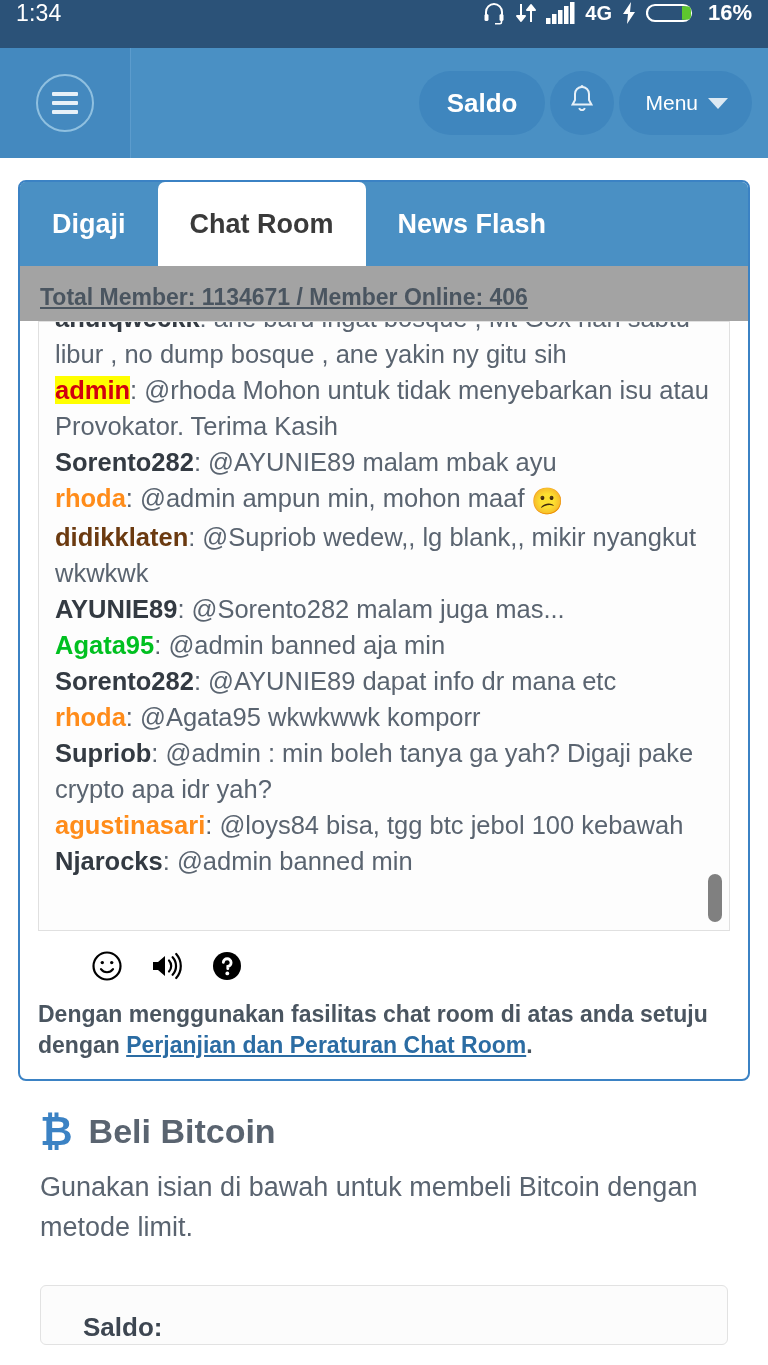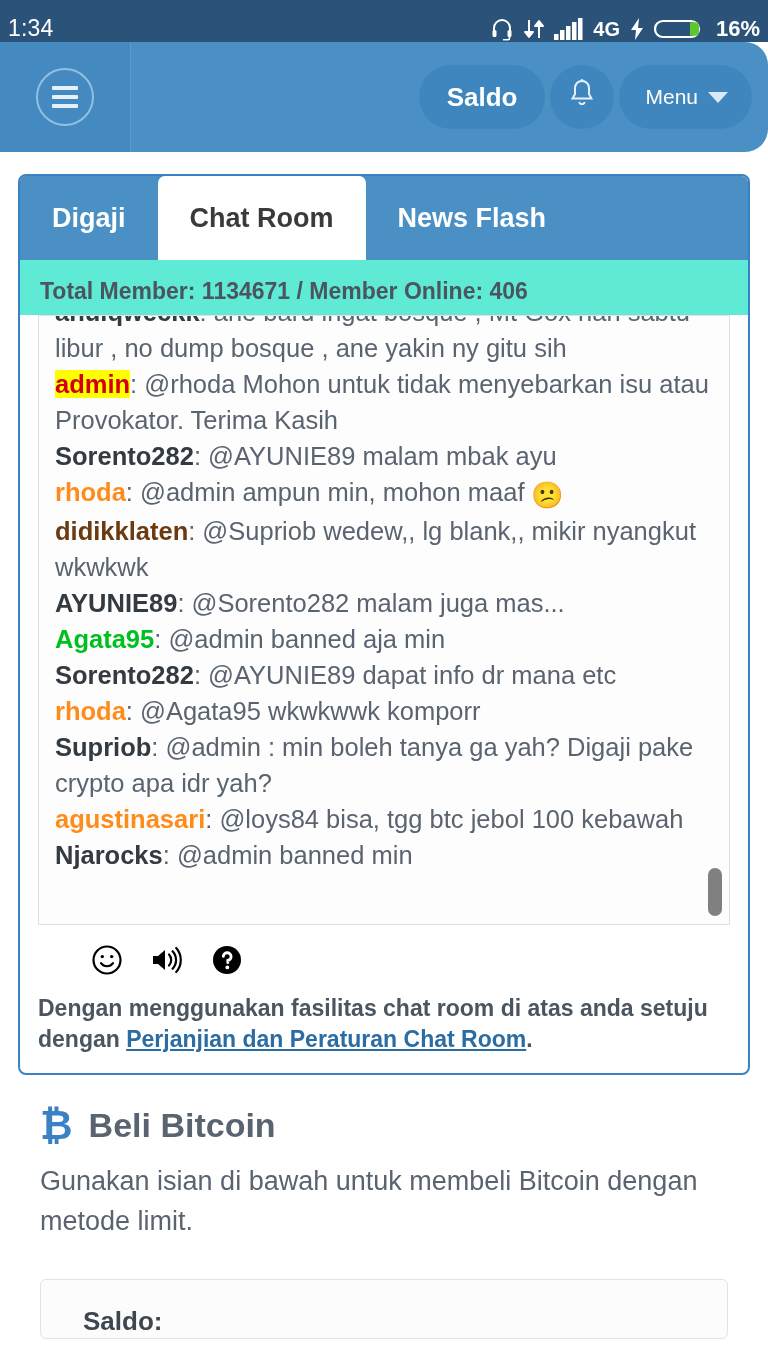--- a/index.html
+++ b/index.html
@@ -5,38 +5,38 @@
   * { margin:0; padding:0; box-sizing:border-box; }
   html, body {
     width:768px; height:1365px;
     font-family:"Liberation Sans", sans-serif;
     background:#ffffff;
     overflow:hidden;
   }
 
   
   #statusbar {
-    height:42px; width:100%;
+    height:48px; width:100%;
     background:#2b5278;
-    display:flex; align-items:flex-end;
-    padding:0 8px;
+    display:flex; align-items:flex-start;
+    padding:0 16px;
     color:#ffffff;
   }
   #statusbar .clock { font-size:23px; font-weight:400; letter-spacing:.2px; }
   #statusbar .right { margin-left:auto; display:flex; align-items:center; gap:9px; }
   #statusbar .sb-ico { display:flex; align-items:center; }
   #statusbar .pct { font-size:22px; font-weight:700; margin-left:3px; }
   .net-label { font-size:20px; font-weight:700; }
 
   
   #appheader {
     position:relative;
     height:110px; width:100%;
     background:#4a90c4;
-    display:flex; align-items:center;border-radius:23px;
+    display:flex; align-items:center;
   }
   #hamburger-zone {
     width:131px; height:100%;
     background:#4489bf;
     display:flex; align-items:center; justify-content:center;
     border-right:1px solid #5c9ccd;
   }
   #hamburger-btn {
     width:58px; height:58px; border-radius:50%;
     border:2px solid #8fc0e0;
@@ -94,21 +94,22 @@
     color:#3a3a3a;
     border-top-left-radius:7px; border-top-right-radius:7px;
     height:84px;
     margin-top:12px;
   }
 
   #member-line {
     padding:18px 20px 10px 20px;
     font-size:23px; font-weight:700;
     color:#4a5560;
-    background:#5eead4;
+    background:#a3a3a3;
+    text-decoration:underline;
   }
 
   
   #chatlog {
     position:relative;
     margin:0 18px;
     border:1px solid #e0e0e0;
     background:#fdfdfd;
     height:610px;
     overflow:hidden;

